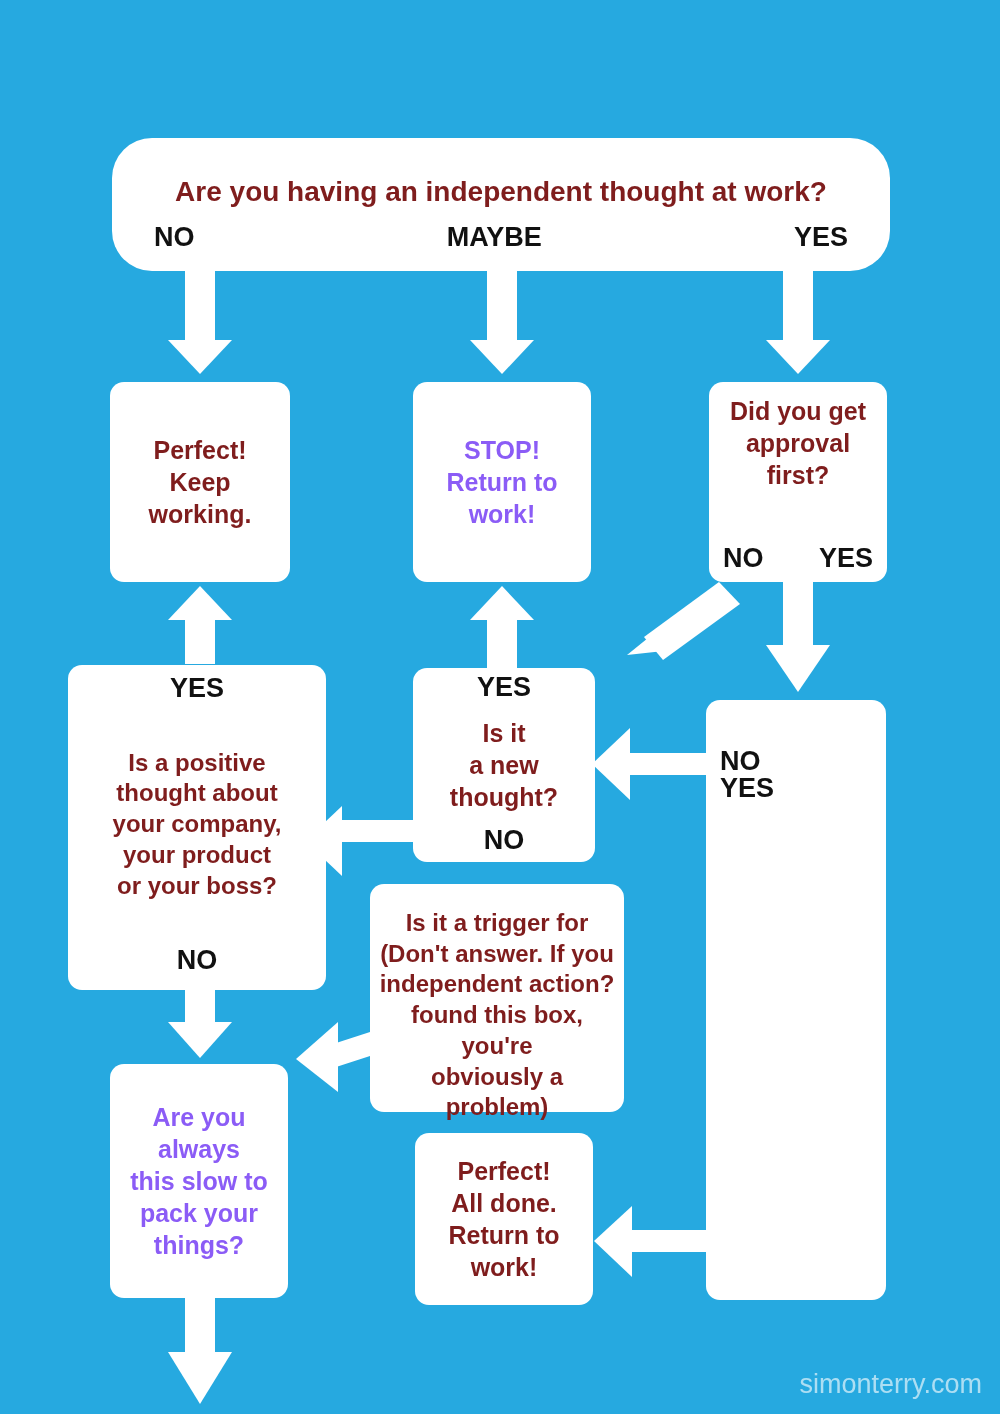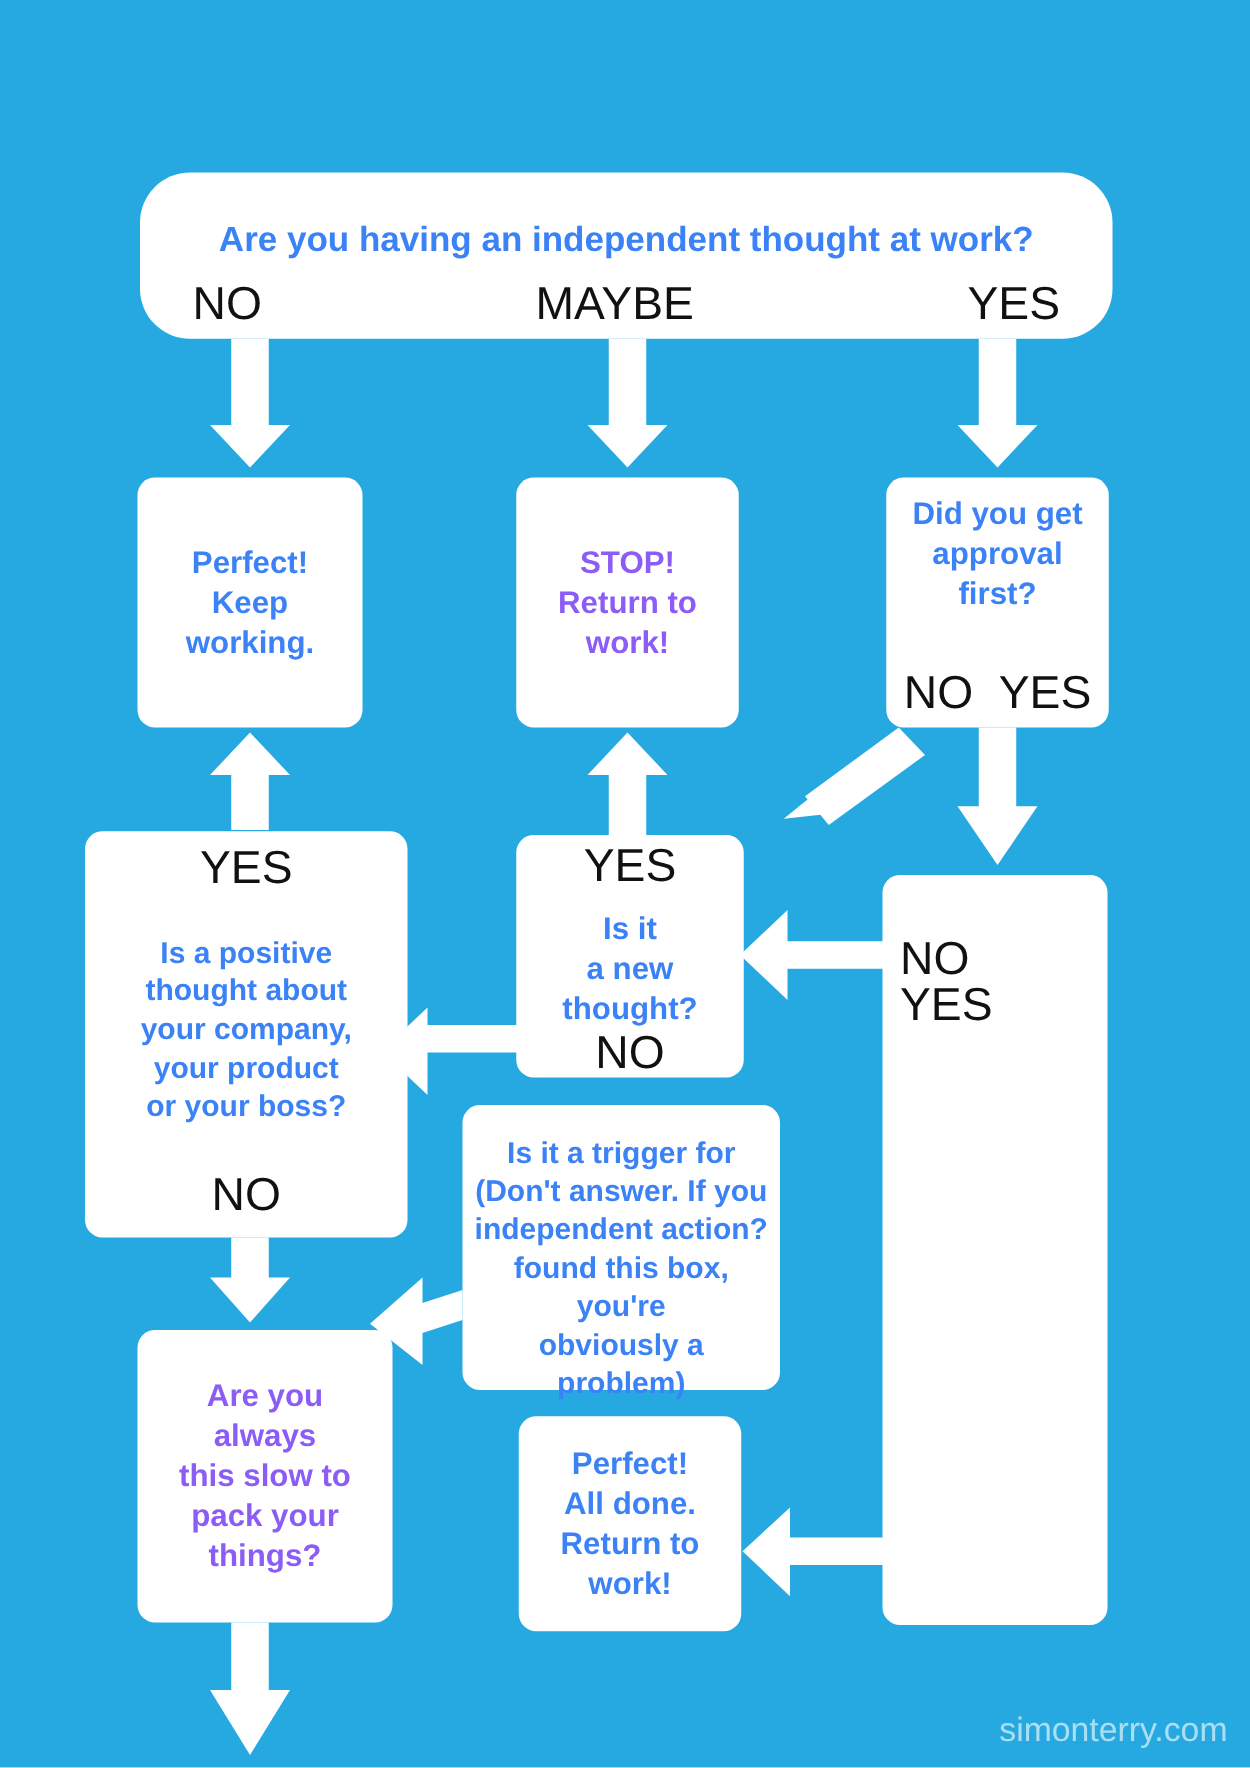--- a/index.html
+++ b/index.html
@@ -51,32 +51,32 @@
     flex: 1 1 auto;
     display: flex;
     flex-direction: column;
     align-items: center;
     justify-content: center;
     text-align: center;
     padding: 0 8px;
   }
   .box-text {
     font-weight: bold;
-    color: #3b82f6;
+    color: #7f1d1d;
     line-height: 1.28;
   }
   .box-text.red { color: #8b5cf6; }
   .label-row {
     display: flex;
     width: 100%;
     box-sizing: border-box;
   }
   .lbl {
-    font-size: 37px;
-    font-weight: normal;
+    font-size: 27px;
+    font-weight: bold;
     color: #111111;
     line-height: 1;
     white-space: nowrap;
   }
   .watermark {
     position: absolute;
     right: 18px;
     bottom: 14px;
     color: #ffffff;
     opacity: 0.62;
@@ -103,21 +103,21 @@
 
   #box-newthought { left: 413px; top: 668px; width: 182px; height: 194px; }
   #box-newthought .box-text { font-size: 25px; }
 
   #box-meant { left: 706px; top: 700px; width: 180px; height: 600px; }
   #box-meant .box-text { font-size: 25px; }
 
   #box-trigger { left: 370px; top: 884px; width: 254px; height: 228px; }
   #box-trigger .box-text { font-size: 24px; }
 
-  #box-slow { left: 110px; top: 1064px; width: 204px; height: 234px; }
+  #box-slow { left: 110px; top: 1064px; width: 178px; height: 234px; }
   #box-slow .box-text { font-size: 25px; }
 
   #box-alldone { left: 415px; top: 1133px; width: 178px; height: 172px; }
   #box-alldone .box-text { font-size: 25px; }
 </style>
 </head>
 <body>
 
 <div id="canvas">
 

